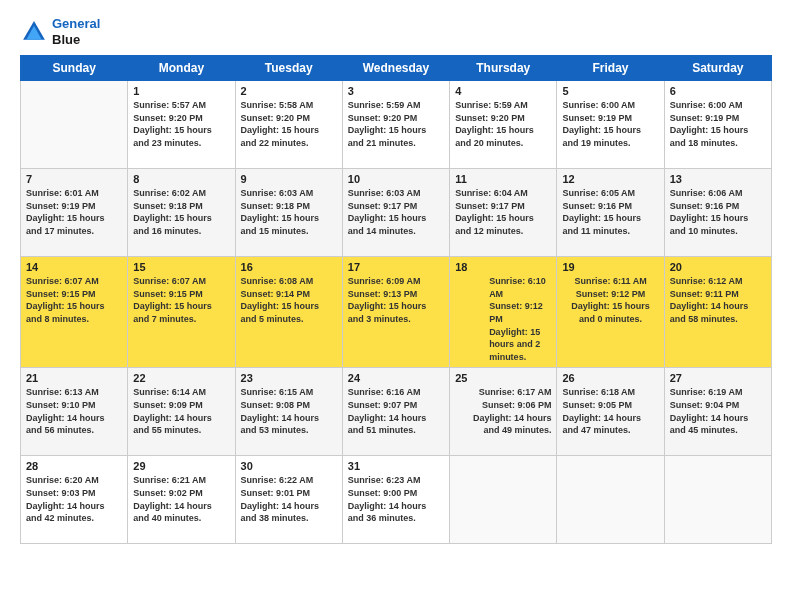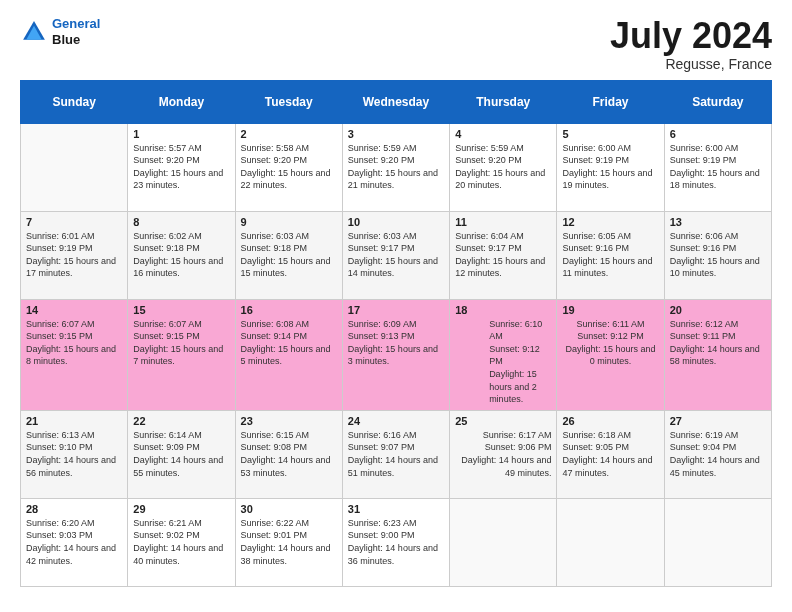--- a/index.html
+++ b/index.html
@@ -57,21 +57,21 @@
     .calendar {
       flex: 1;
       border-collapse: collapse;
       width: 100%;
       font-size: 10px;
     }
     .calendar th {
       background: #1565c0;
       color: #fff;
       text-align: center;
-      padding: 14px 4px;
+      padding: 5px 4px;
       font-size: 12px;
       font-weight: bold;
       border: 1px solid #1565c0;
     }
     .calendar td {
       border: 1px solid #ccc;
       vertical-align: top;
       padding: 4px 5px;
       width: calc(100% / 7);
       height: 88px;
@@ -80,43 +80,40 @@
     .day-num {
       font-weight: bold;
       font-size: 11px;
       display: block;
       margin-bottom: 2px;
     }
     .day-info {
       font-size: 9px;
       line-height: 1.4;
       color: #333;
+      font-weight: bold;
     }
     .empty-cell {
       background: #f9f9f9;
     }
   </style>
 </head>
 <body>
 
 <div class="page">
   <div class="header">
     <div class="logo">
       <svg class="logo-icon" viewBox="0 0 36 36">
         <polygon points="18,4 32,28 4,28" fill="#1565c0"></polygon>
         <polygon points="18,10 28,28 8,28" fill="#42a5f5"></polygon>
       </svg>
       <div class="logo-text">
         <div><span>General</span></div>
         <div>Blue</div>
       </div>
-    </div>
-    <div class="title-block">
-      <div class="month-title">July 2024</div>
-      <div class="location">Regusse, France</div>
     </div>
   </div>
 
   <table class="calendar">
     <thead>
       <tr>
         <th>Sunday</th>
         <th>Monday</th>
         <th>Tuesday</th>
         <th>Wednesday</th>
@@ -202,21 +199,21 @@
 Sunset: 9:16 PM
 Daylight: 15 hours and 11 minutes.</div>
           </td>
           <td>
             <span class="day-num">13</span>
             <div class="day-info" style="white-space: pre-line;">Sunrise: 6:06 AM
 Sunset: 9:16 PM
 Daylight: 15 hours and 10 minutes.</div>
           </td>
         </tr>
-        <tr style="background: #f9a8d4;">
+        <tr style="background: #fde047;">
           <td>
             <span class="day-num">14</span>
             <div class="day-info" style="white-space: pre-line;">Sunrise: 6:07 AM
 Sunset: 9:15 PM
 Daylight: 15 hours and 8 minutes.</div>
           </td>
           <td>
             <span class="day-num">15</span>
             <div class="day-info" style="white-space: pre-line;">Sunrise: 6:07 AM
 Sunset: 9:15 PM

